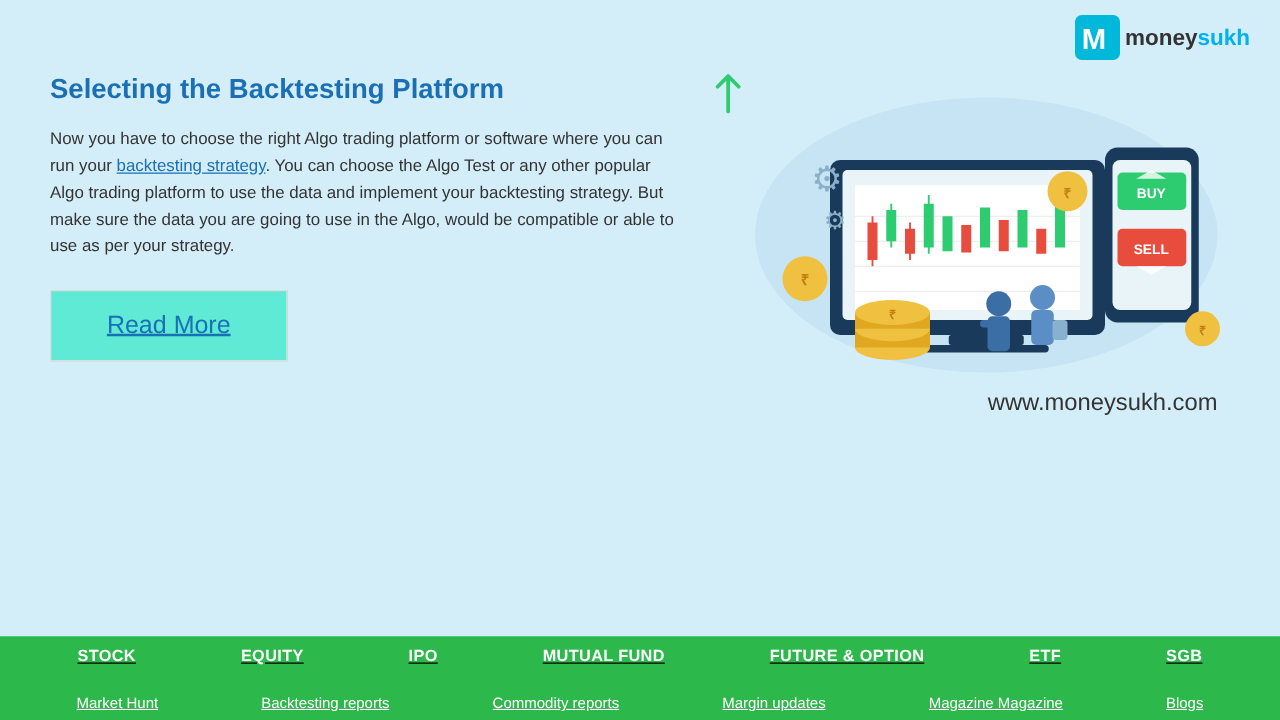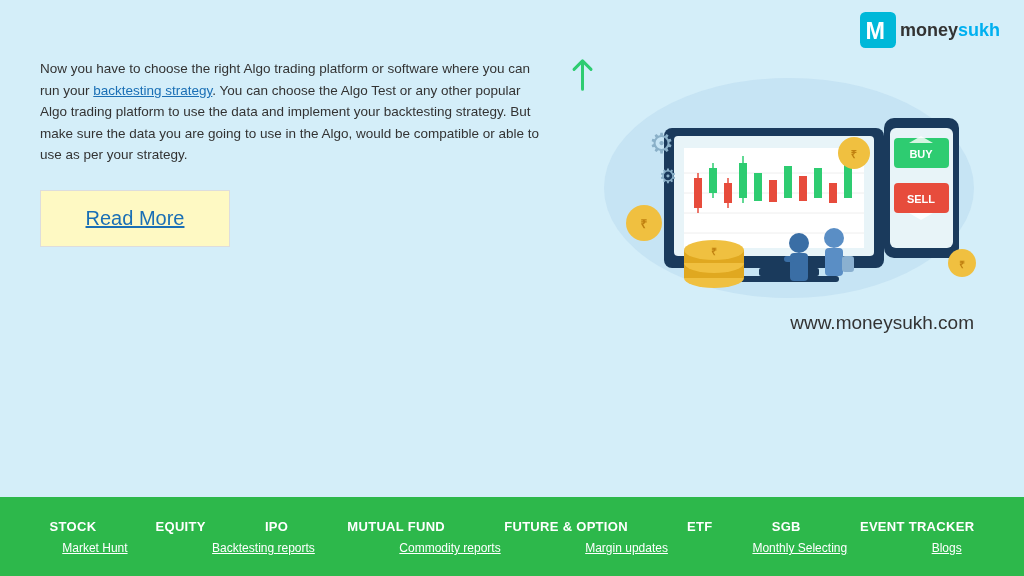--- a/index.html
+++ b/index.html
@@ -62,21 +62,21 @@
       margin-bottom: 16px;
     }
 
     .body-text a {
       color: #1a6fb5;
       text-decoration: underline;
     }
 
     .read-more-btn {
       display: inline-block;
-      background: #fef9c3;
+      background: #5eead4;
       border: 1px solid #ddd;
       padding: 16px 32px;
       font-size: 20px;
       color: #1a6fb5;
       text-decoration: underline;
       cursor: pointer;
       width: 190px;
       text-align: center;
       margin-top: 8px;
     }
@@ -117,24 +117,25 @@
       font-size: 20px;
       color: #333;
       text-align: right;
       margin-top: 8px;
       width: 100%;
     }
 
     
     .bottom-nav {
       background-color: #2db84b;
-      padding: 20px 20px;
-      display: flex;
-      flex-direction: column;
-      gap: 4px;
+      padding: 6px 20px;
+      display: flex;
+      flex-direction: column;
+      gap: 20px;
+      text-decoration: underline;
     }
 
     .nav-row {
       display: flex;
       align-items: center;
       justify-content: space-around;
       gap: 0;
     }
 
     .nav-item {
@@ -169,20 +170,21 @@
     </svg>
     <span style="font-size:18px;font-weight:600;color:#333;text-align:right;">
       <span style="color:#333;">money</span><span style="color:#00b0f0;">sukh</span>
     </span>
   </div>
 </div>
 
 <div class="main-content">
 
   <div class="left-section">
+    <h1 class="page-title">Selecting the Backtesting Platform</h1>
 
     <p class="body-text">
       <span>Now you have to choose the right Algo trading platform or software where you can run your </span><a href="#">backtesting strategy</a><span>. You can choose the Algo Test or any other popular Algo trading platform to use the data and implement your backtesting strategy. But make sure the data you are going to use in the Algo, would be compatible or able to use as per your strategy.</span>
     </p>
 
     <div class="read-more-btn">Read More</div>
   </div>
 
   <div class="right-section">
 
@@ -274,23 +276,22 @@
 
 <div class="bottom-nav">
   <div class="nav-row">
     <a class="nav-item">STOCK</a>
     <a class="nav-item">EQUITY</a>
     <a class="nav-item">IPO</a>
     <a class="nav-item">MUTUAL FUND</a>
     <a class="nav-item">FUTURE &amp; OPTION</a>
     <a class="nav-item">ETF</a>
     <a class="nav-item">SGB</a>
-    <a class="nav-item">EVENT TRACKER</a>
   </div>
   <div class="nav-row">
     <a class="nav-item-sub">Market Hunt</a>
     <a class="nav-item-sub">Backtesting reports</a>
     <a class="nav-item-sub">Commodity reports</a>
     <a class="nav-item-sub">Margin updates</a>
-    <a class="nav-item-sub">Monthly Selecting</a>
+    <a class="nav-item-sub">Magazine Magazine</a>
     <a class="nav-item-sub">Blogs</a>
   </div>
 </div>
 
 </body></html>

